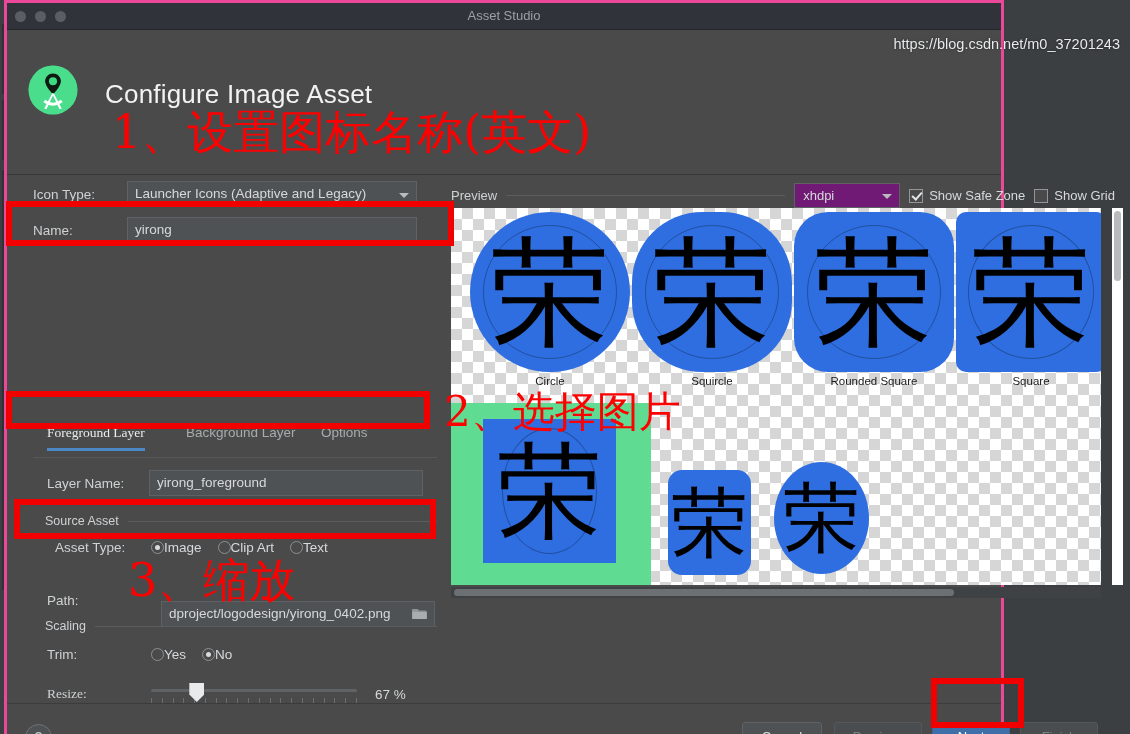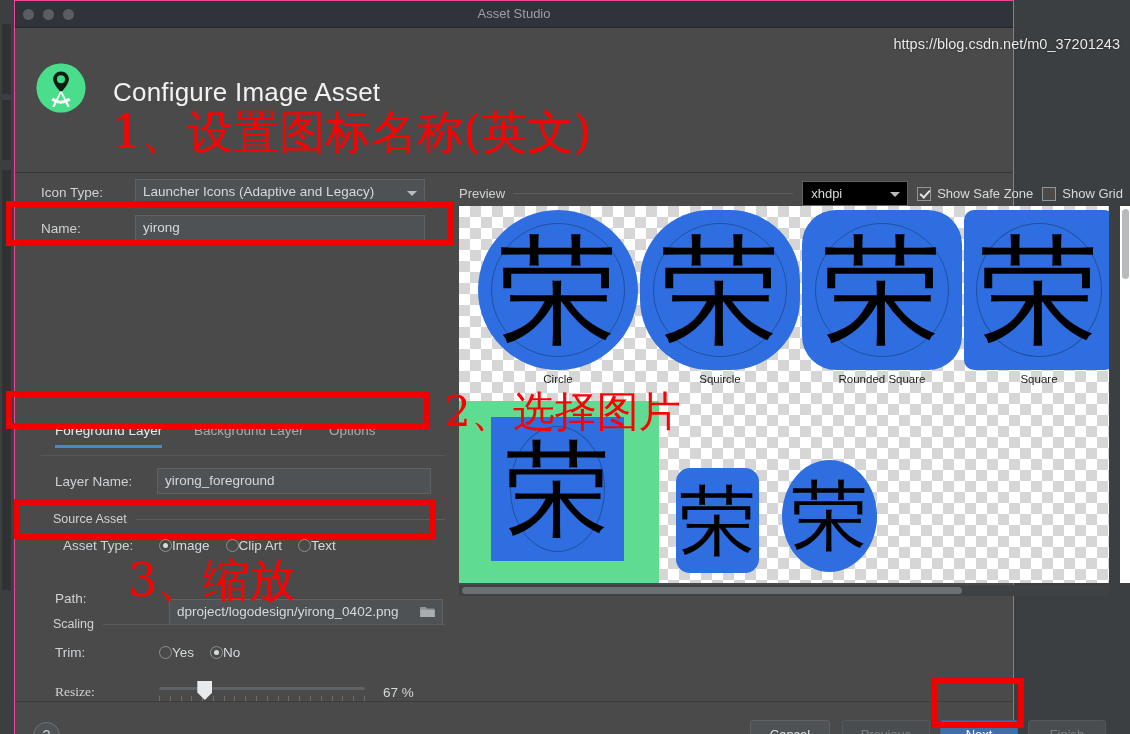--- a/index.html
+++ b/index.html
@@ -24,24 +24,24 @@
     position: absolute;
     left: 0; top: 0;
     width: 14px; height: 734px;
     background: #3c3f41;
   }
   .bg-sliver .strip { position:absolute; left:2px; width:9px; background:#2f3133; }
 
   
   .dialog {
     position: absolute;
-    left: 14px; top: 0;
+    left: 4px; top: 0;
     width: 1000px; height: 734px;
     background: #3c3f41;
-    border: 1px solid #ec4899;
+    border: 3px solid #ec4899;
     box-sizing: border-box;
   }
 
   .titlebar {
     position: relative;
     height: 26px;
     background: #30343a;
     border-bottom: 1px solid #24272a;
   }
   .traffic {
@@ -144,21 +144,21 @@
     height: 32px;
     border-bottom: 1px solid #555859;
   }
   .tab {
     position: absolute;
     top: 0;
     font-size: 13.5px;
     color: #a8abad;
     padding-bottom: 9px;
   }
-  .tab.active { color: #e9ebec; }
+  .tab.active { color: #e9ebec; font-family: Liberation Serif, serif; }
   .tab .under {
     position: absolute;
     left: 0; right: 0; bottom: -1px;
     height: 3px;
     background: #4a88c7;
   }
 
   
   .section {
     position: absolute;
@@ -220,21 +220,21 @@
   .pct { color: #d6d9db; font-size: 13.5px; margin-left: 18px; }
 
   
   .preview-col { position: absolute; left: 438px; top: 0; width: 678px; height: 528px; }
   .pv-head { position: absolute; left: 6px; top: 8px; right: 8px; display: flex; align-items: center; gap: 9px; }
   .pv-head .ptxt { color: #cfd2d4; font-size: 13px; }
   .pv-head .rule { flex: 1; height: 1px; background: #5a5d5f; }
   .pv-combo {
     box-sizing: border-box;
     width: 106px; height: 25px;
-    background: #000000;
+    background: #701a75;
     border: 1px solid #5e6265;
     color: #d6d9db;
     font-size: 13px;
     line-height: 23px;
     padding: 0 20px 0 8px;
     position: relative;
     flex: none;
   }
   .pv-combo .caret {
     position: absolute; right: 7px; top: 10px;

